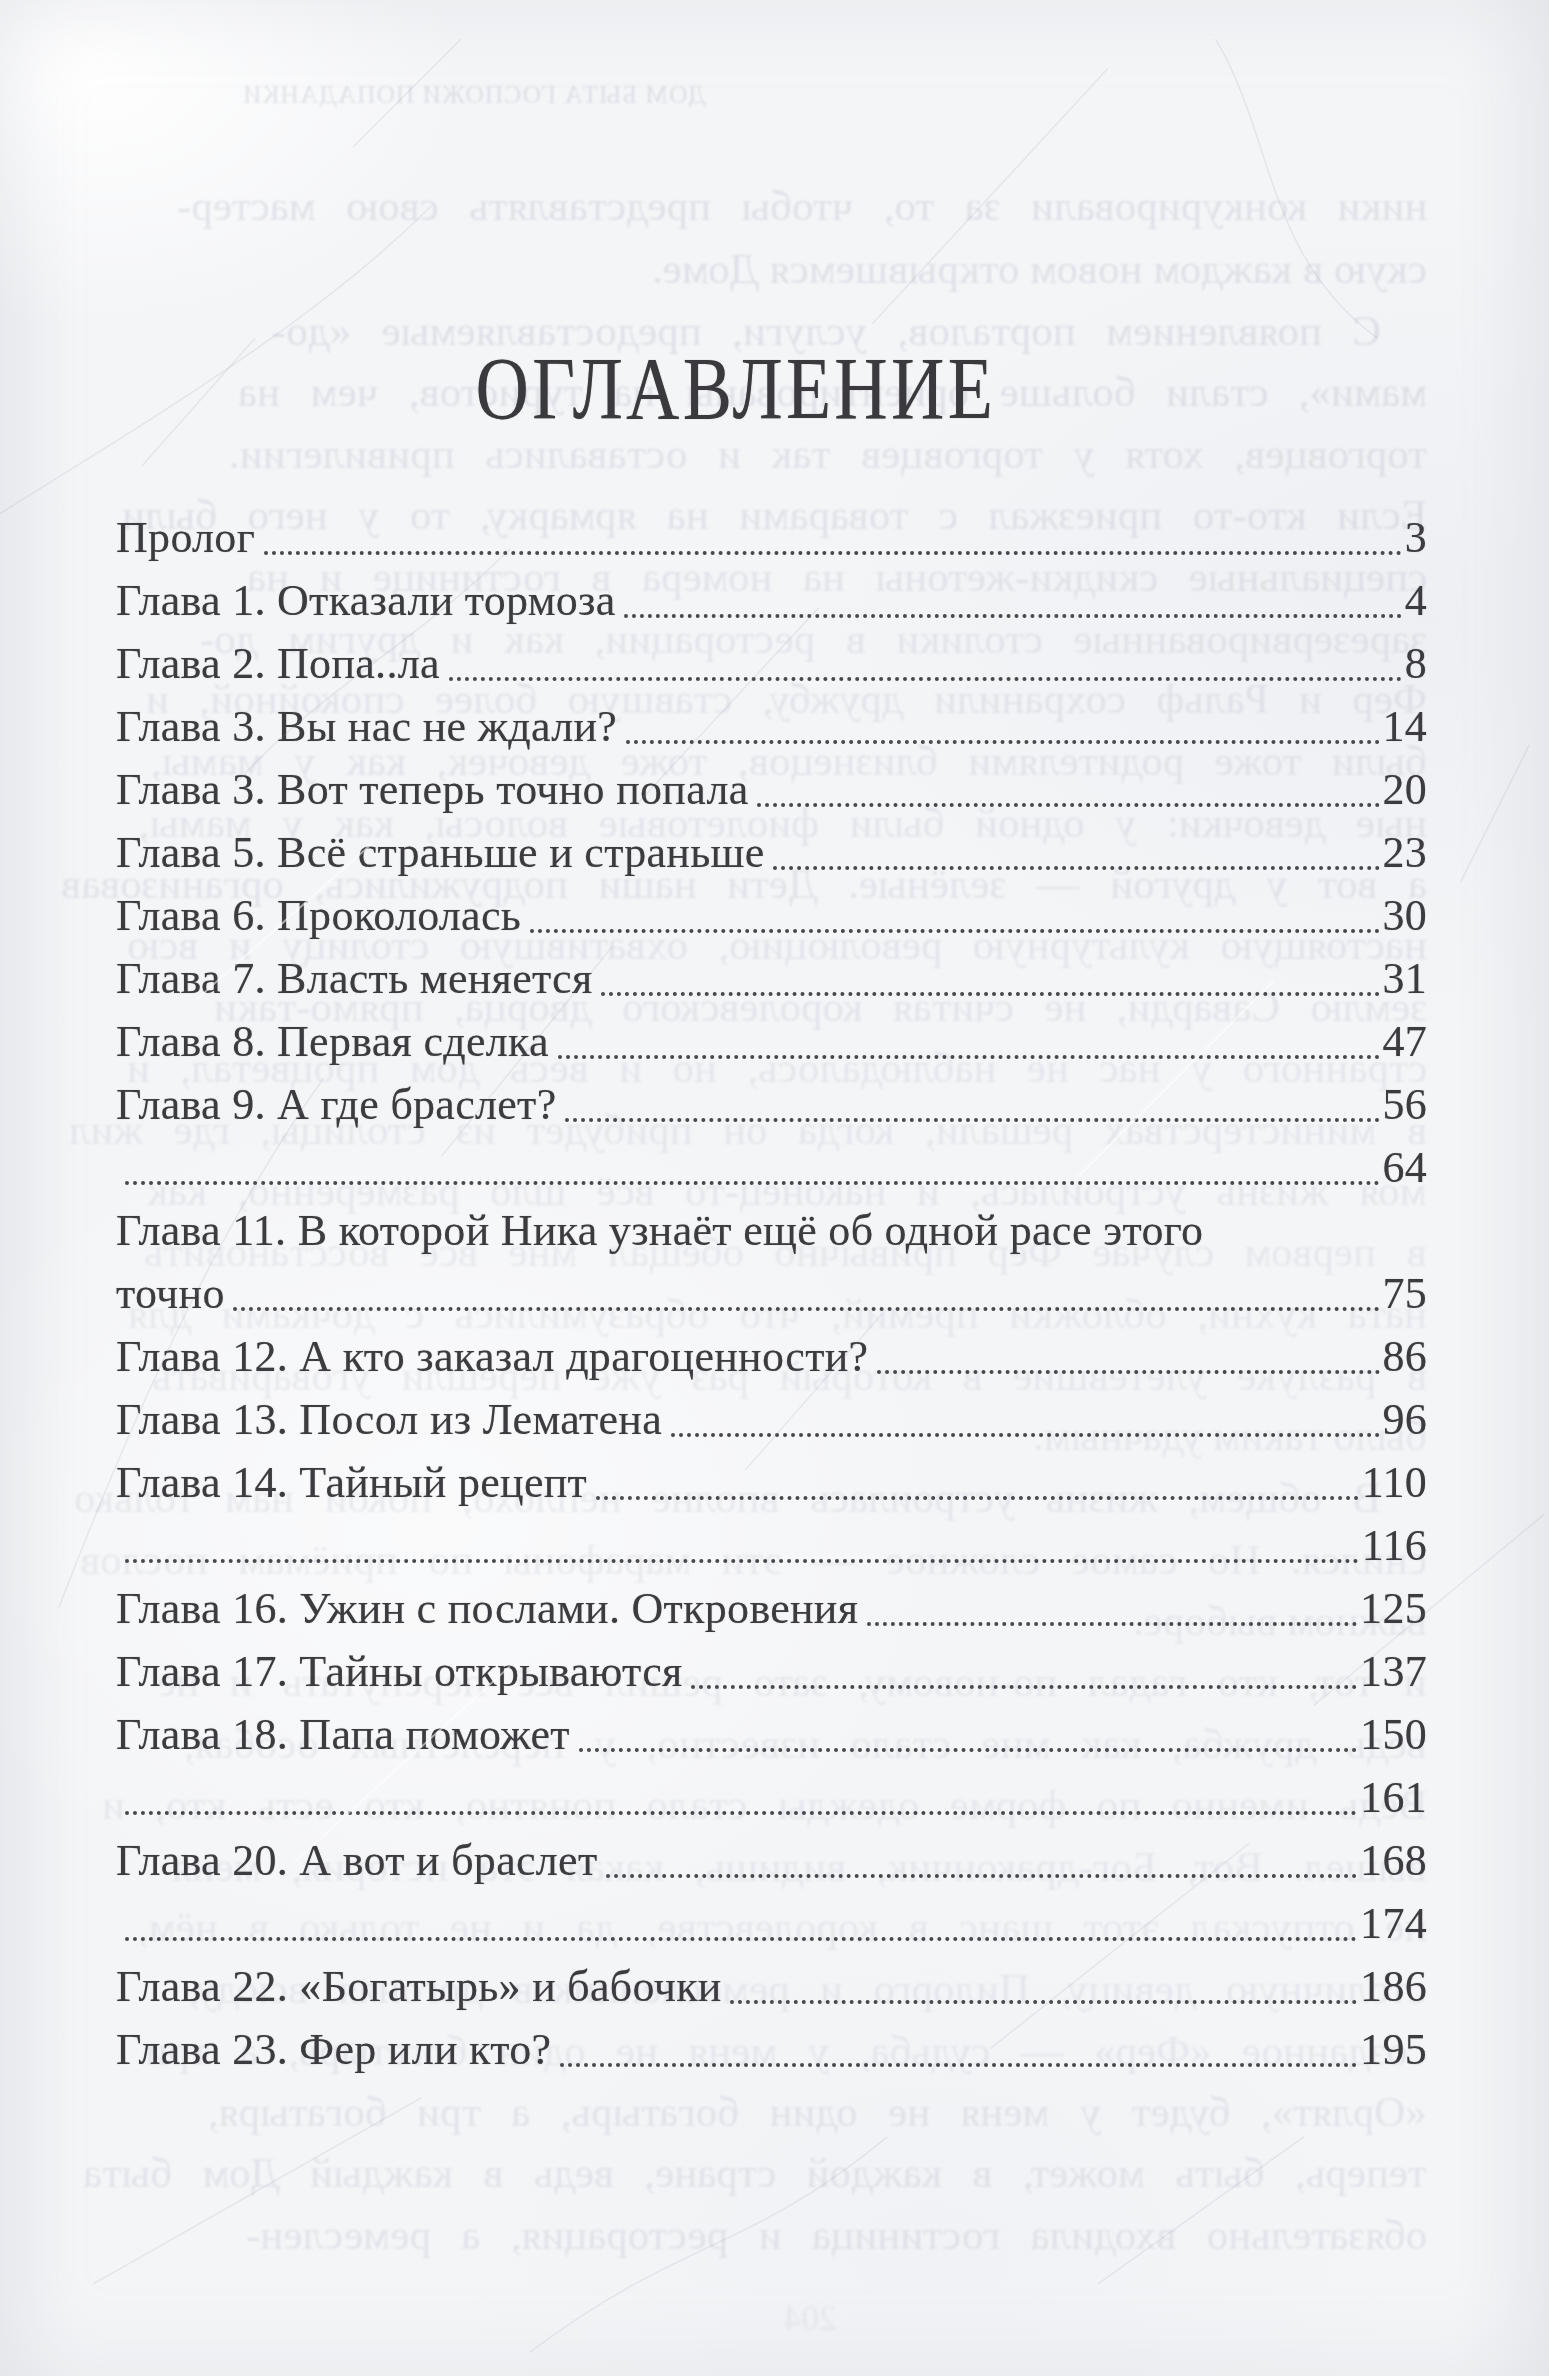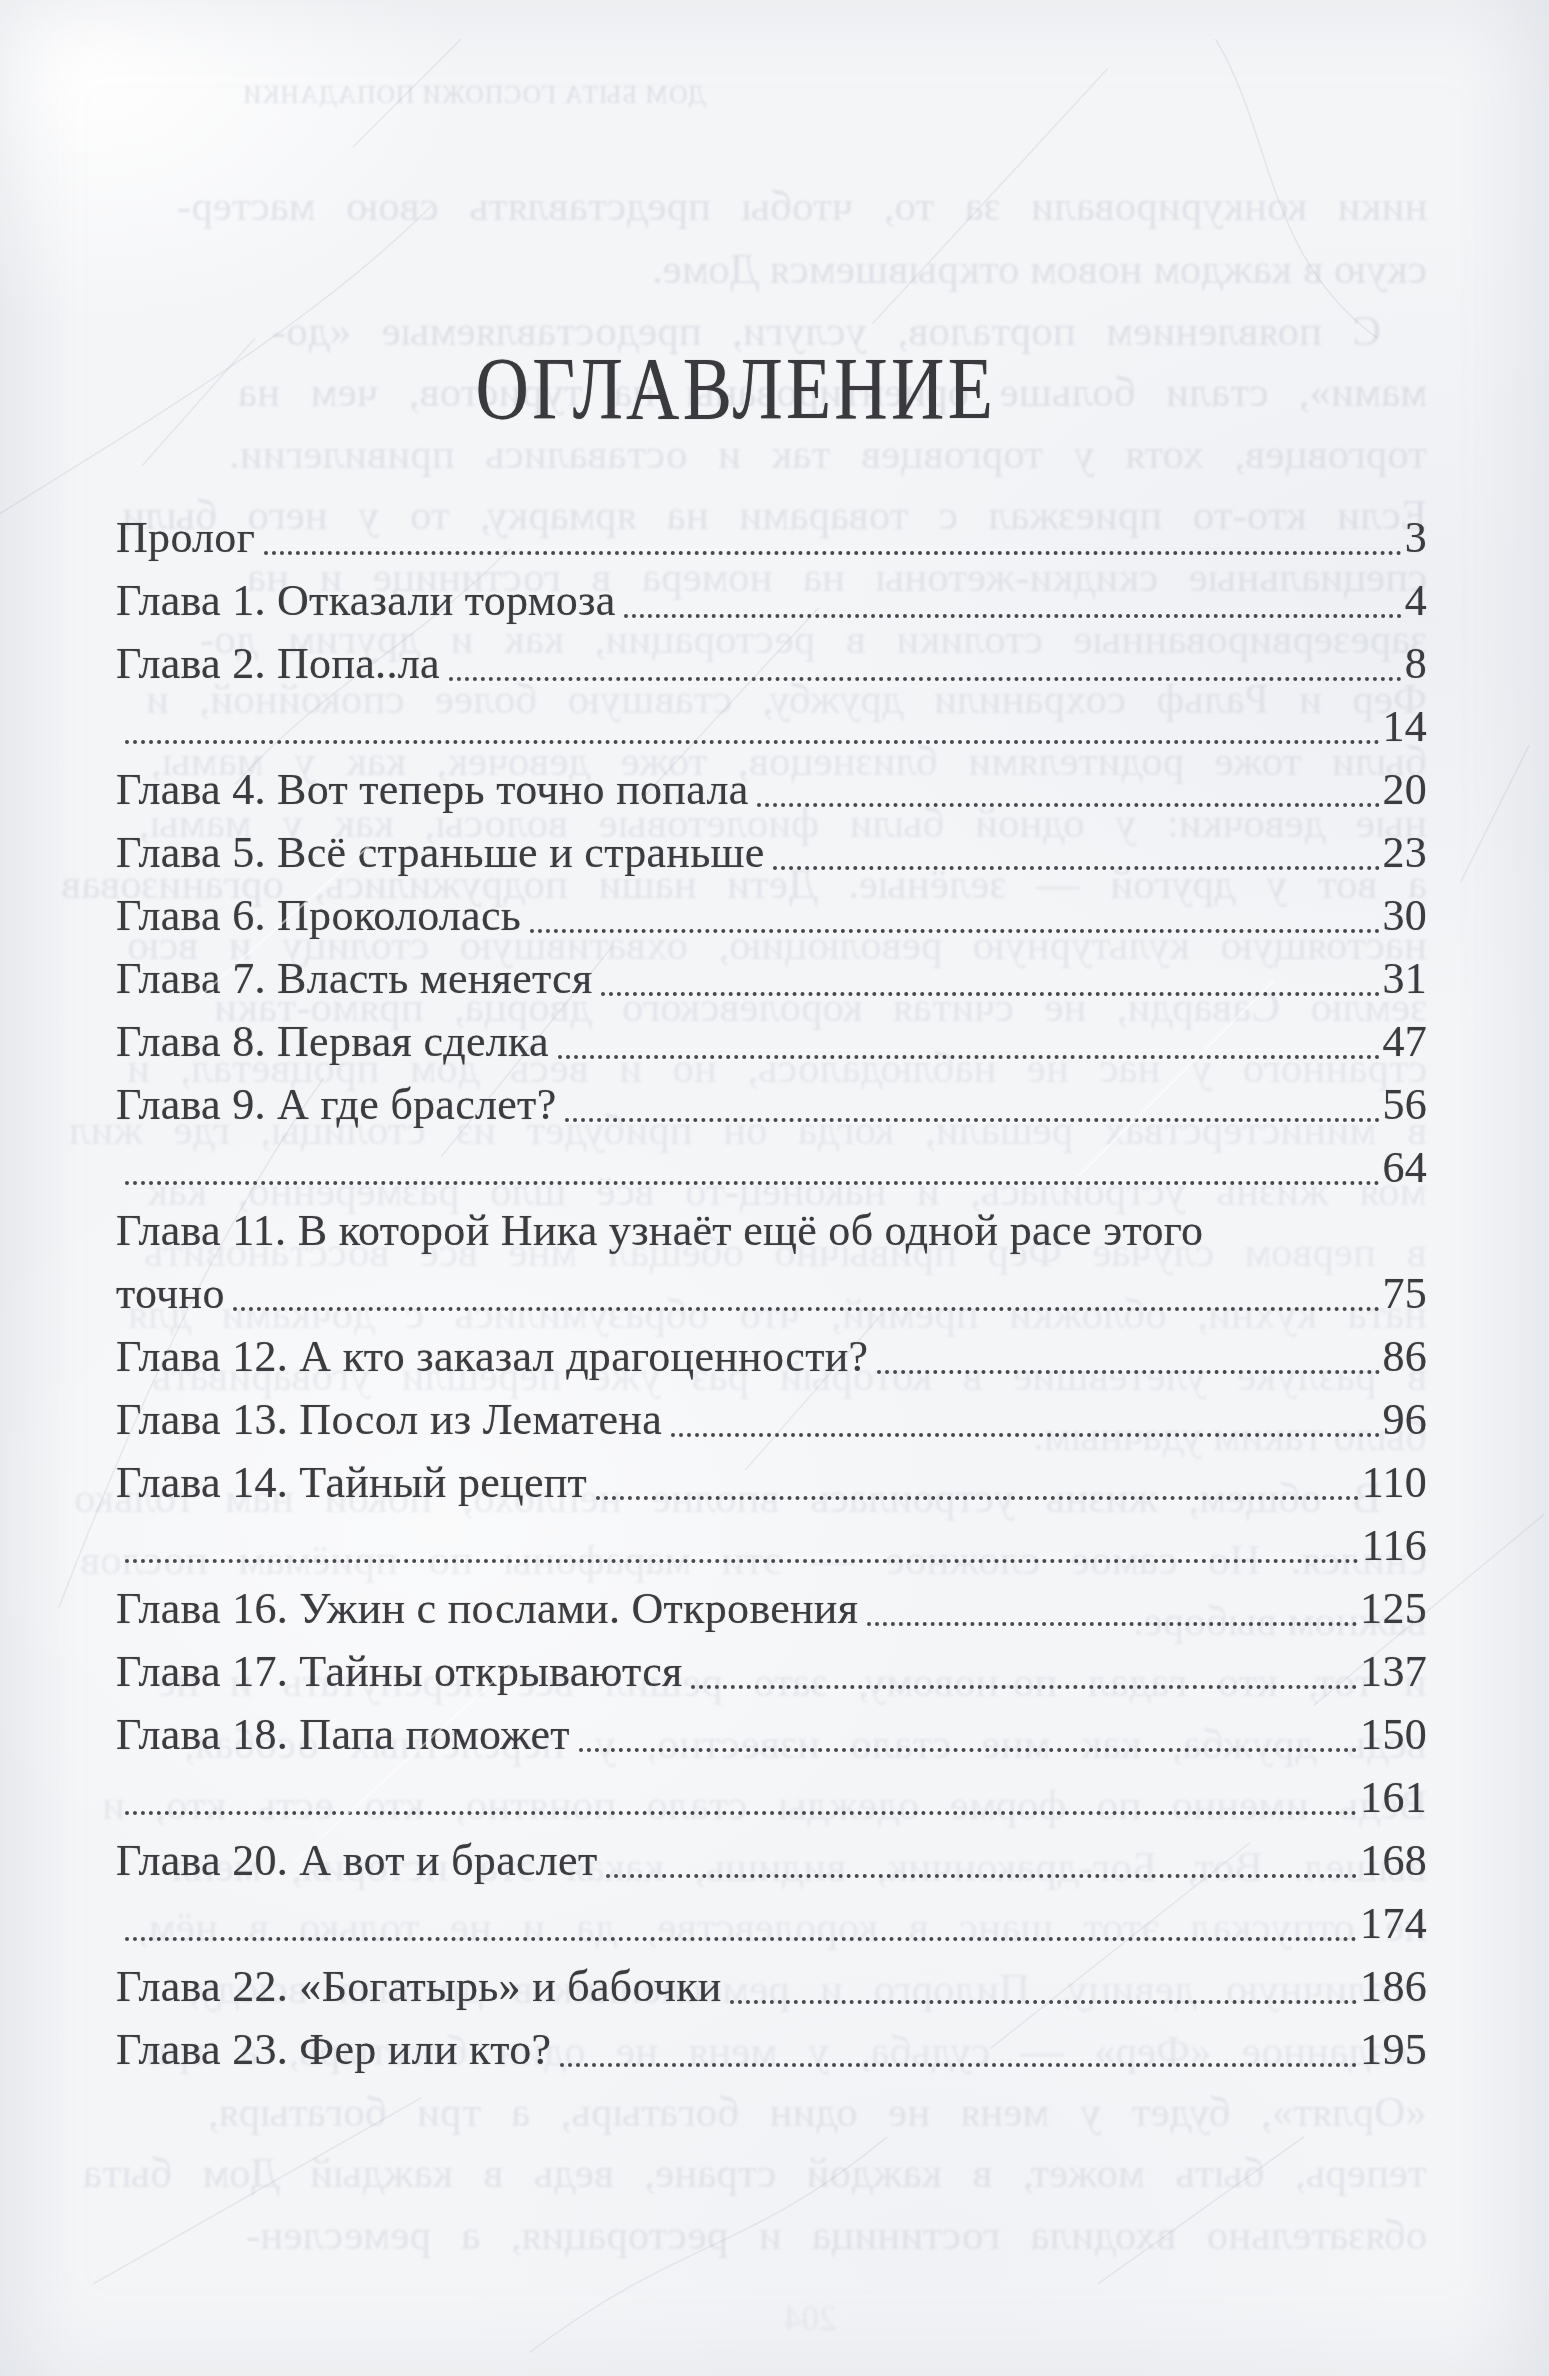--- a/index.html
+++ b/index.html
@@ -156,26 +156,27 @@
     <span class="toc-page">4</span>
   </div>
 
   <div class="toc-row">
     <span class="toc-label">Глава 2. Попа..ла</span>
     <span class="leader"></span>
     <span class="toc-page">8</span>
   </div>
 
   <div class="toc-row">
+    <span class="toc-label">Глава 3. Вы нас не ждали?</span>
     <span class="leader"></span>
     <span class="toc-page">14</span>
   </div>
 
   <div class="toc-row">
-    <span class="toc-label">Глава 4. Вот теперь точно попала</span>
+    <span class="toc-label">Глава 3. Вот теперь точно попала</span>
     <span class="leader"></span>
     <span class="toc-page">20</span>
   </div>
 
   <div class="toc-row">
     <span class="toc-label">Глава 5. Всё страньше и страньше</span>
     <span class="leader"></span>
     <span class="toc-page">23</span>
   </div>
 

